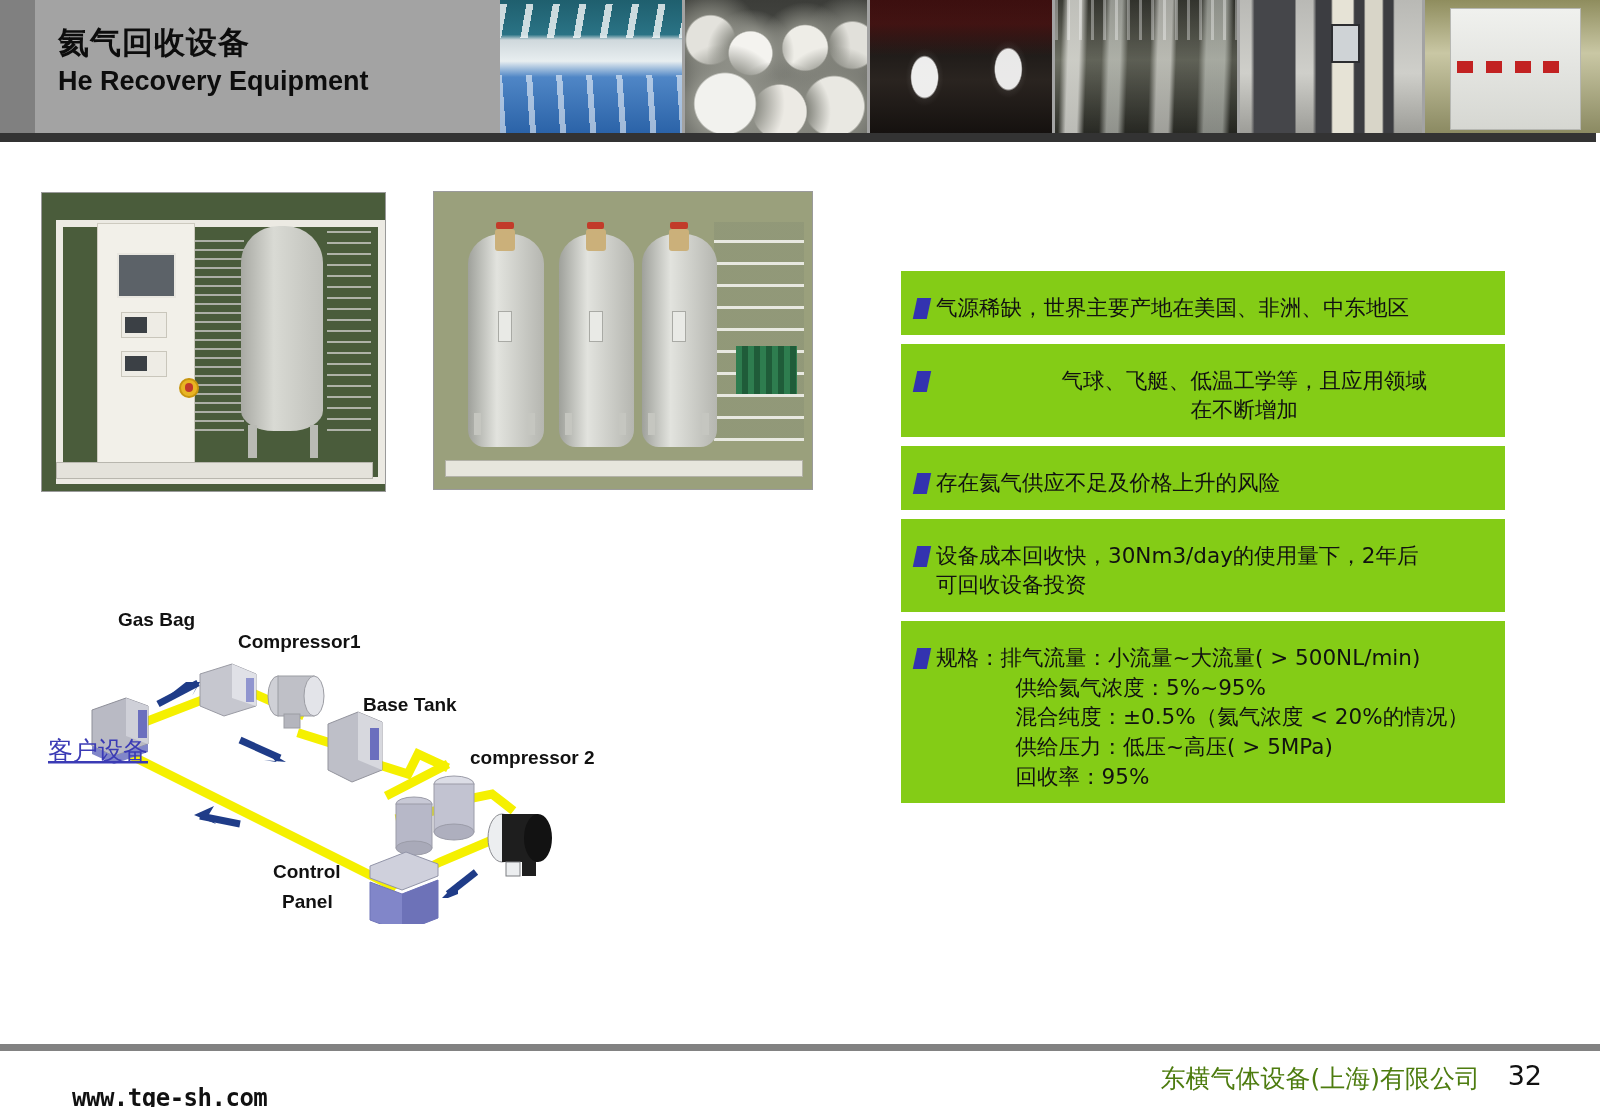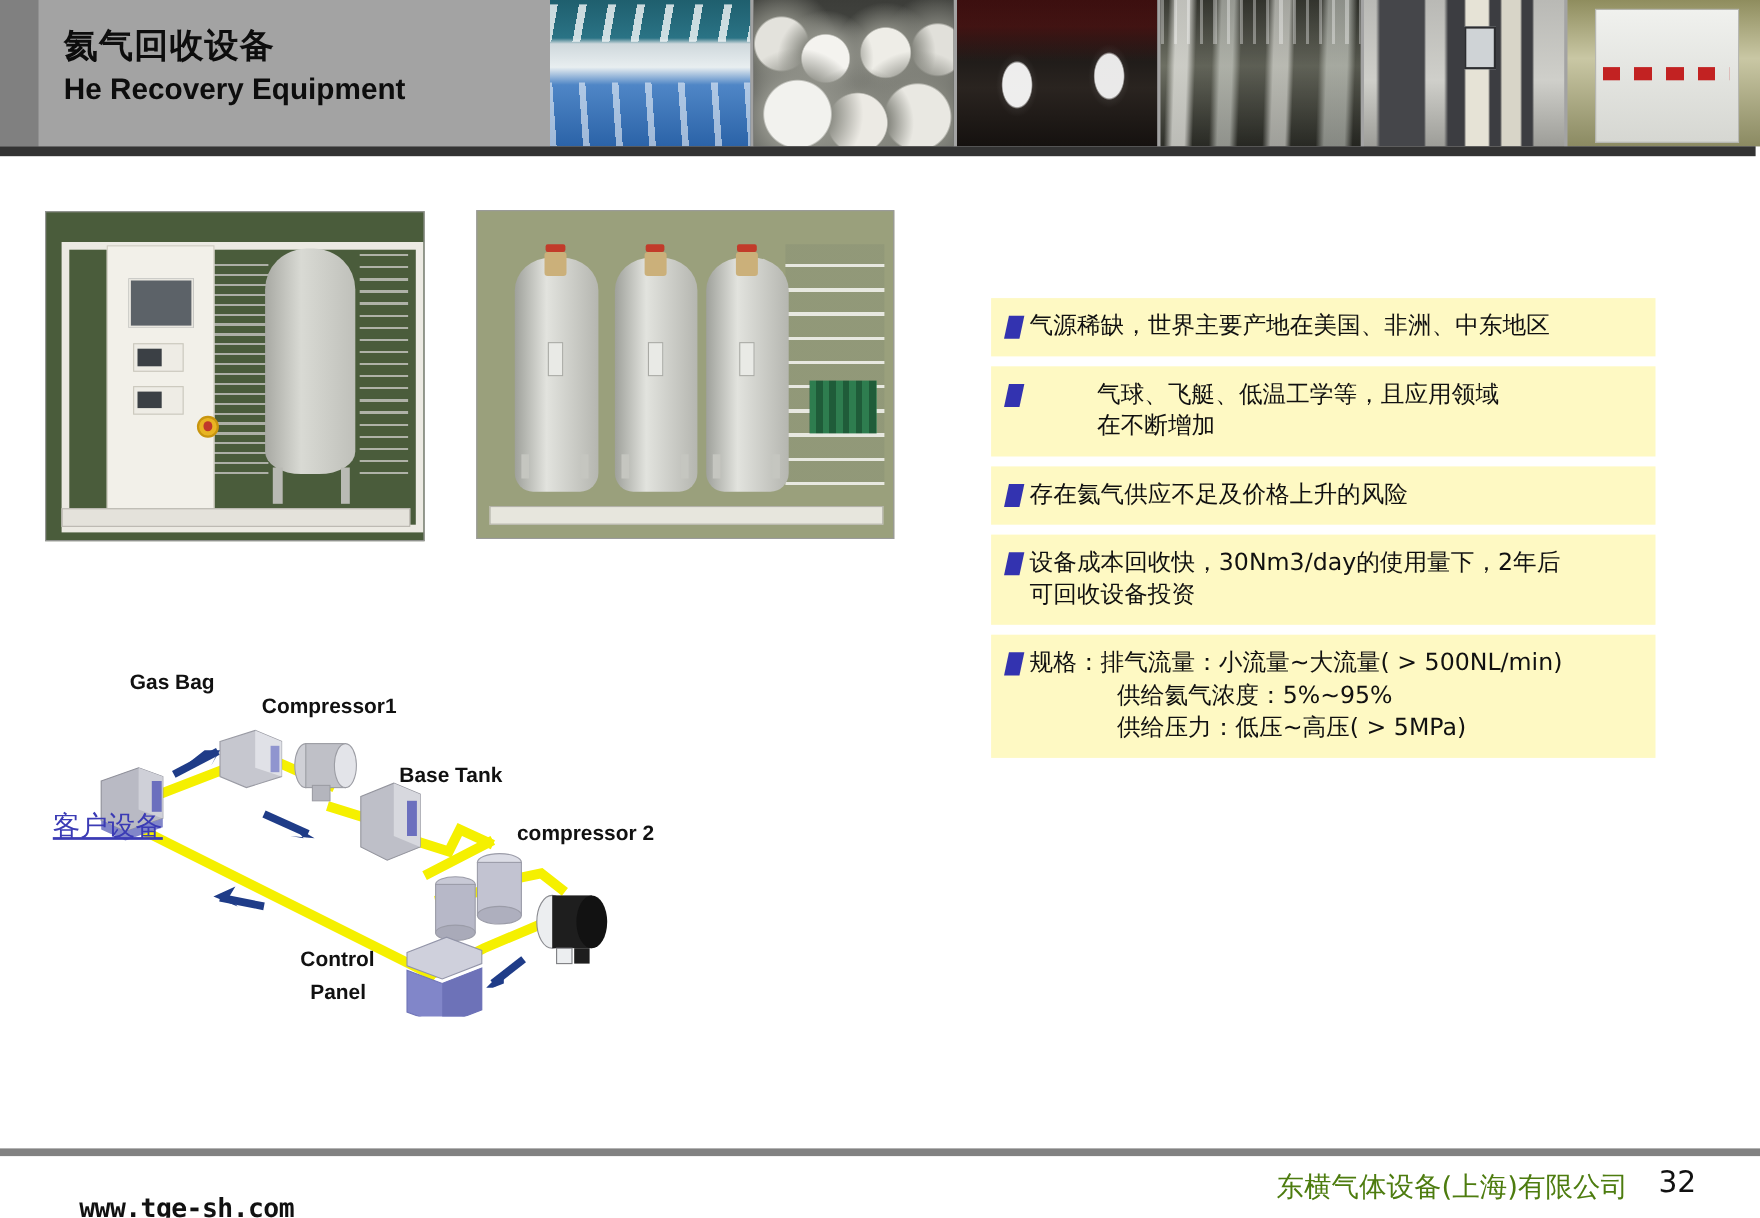--- a/index.html
+++ b/index.html
@@ -120,28 +120,28 @@
 
   
   #flow-diagram{position:absolute;left:40px;top:594px;width:620px;height:330px;}
   #flow-diagram svg{display:block;}
   .fd-label{font-family:"Liberation Sans",sans-serif;font-weight:bold;fill:#111;}
   .fd-label-cn{font-family:"DejaVu Serif","Liberation Serif",serif;fill:#3b3bb5;
                text-decoration:underline;}
 
   
   #bullet-panels{position:absolute;left:901px;top:271px;width:604px;}
-  .panel{background:#fef9c3;margin-bottom:9px;padding:11px 14px 12px 14px;position:relative;}
+  .panel{background:#84cc16;margin-bottom:9px;padding:22px 14px 12px 14px;position:relative;}
   .panel-row{display:flex;align-items:flex-start;}
   .bullet{flex:0 0 auto;width:14px;height:21px;margin-top:5px;margin-right:7px;
           background:#3333b0;transform:skewX(-12deg);}
   .panel-text{flex:1 1 auto;font-size:21.5px;line-height:1.38;color:#111;
               font-family:"DejaVu Sans","Liberation Sans",sans-serif;}
   .panel-text .ln{display:block;white-space:pre;}
-  .indent{padding-left:2.85em;}
+  .indent{padding-left:2.85em;text-align:center;}
   .indent-spec{padding-left:3.7em;}
 
   
   #footer-rule{position:absolute;left:0;top:1044px;width:1600px;height:7px;background:#828282;}
   #footer-url{position:absolute;left:72px;top:1084px;font-size:24px;font-weight:bold;color:#111;
               font-family:"DejaVu Sans Mono","Liberation Mono",monospace;letter-spacing:-.5px;}
   #footer-company{position:absolute;right:120px;top:1062px;font-size:25px;font-weight:normal;color:#4d7c0f;
               font-family:"DejaVu Sans","Liberation Sans",sans-serif;white-space:nowrap;}
   #footer-page{position:absolute;right:58px;top:1060px;font-size:27px;color:#111;
               font-family:"DejaVu Sans","Liberation Sans",sans-serif;}
@@ -349,21 +349,23 @@
       </div>
     </div>
   </div>
 
   <div class="panel">
     <div class="panel-row">
       <div class="bullet"></div>
       <div class="panel-text">
         <span class="ln">规格：排气流量：小流量~大流量( &gt; 500NL/min)</span>
         <span class="ln indent-spec">供给氦气浓度：5%~95%</span>
+        <span class="ln indent-spec">混合纯度：±0.5%（氦气浓度 &lt; 20%的情况）</span>
         <span class="ln indent-spec">供给压力：低压~高压( &gt; 5MPa)</span>
+        <span class="ln indent-spec">回收率：95%</span>
       </div>
     </div>
   </div>
 
 </div>
 
 <div id="footer-rule"></div>
 <div id="footer-url">www.tge-sh.com</div>
 <div id="footer-company">东横气体设备(上海)有限公司</div>
 <div id="footer-page">32</div>

